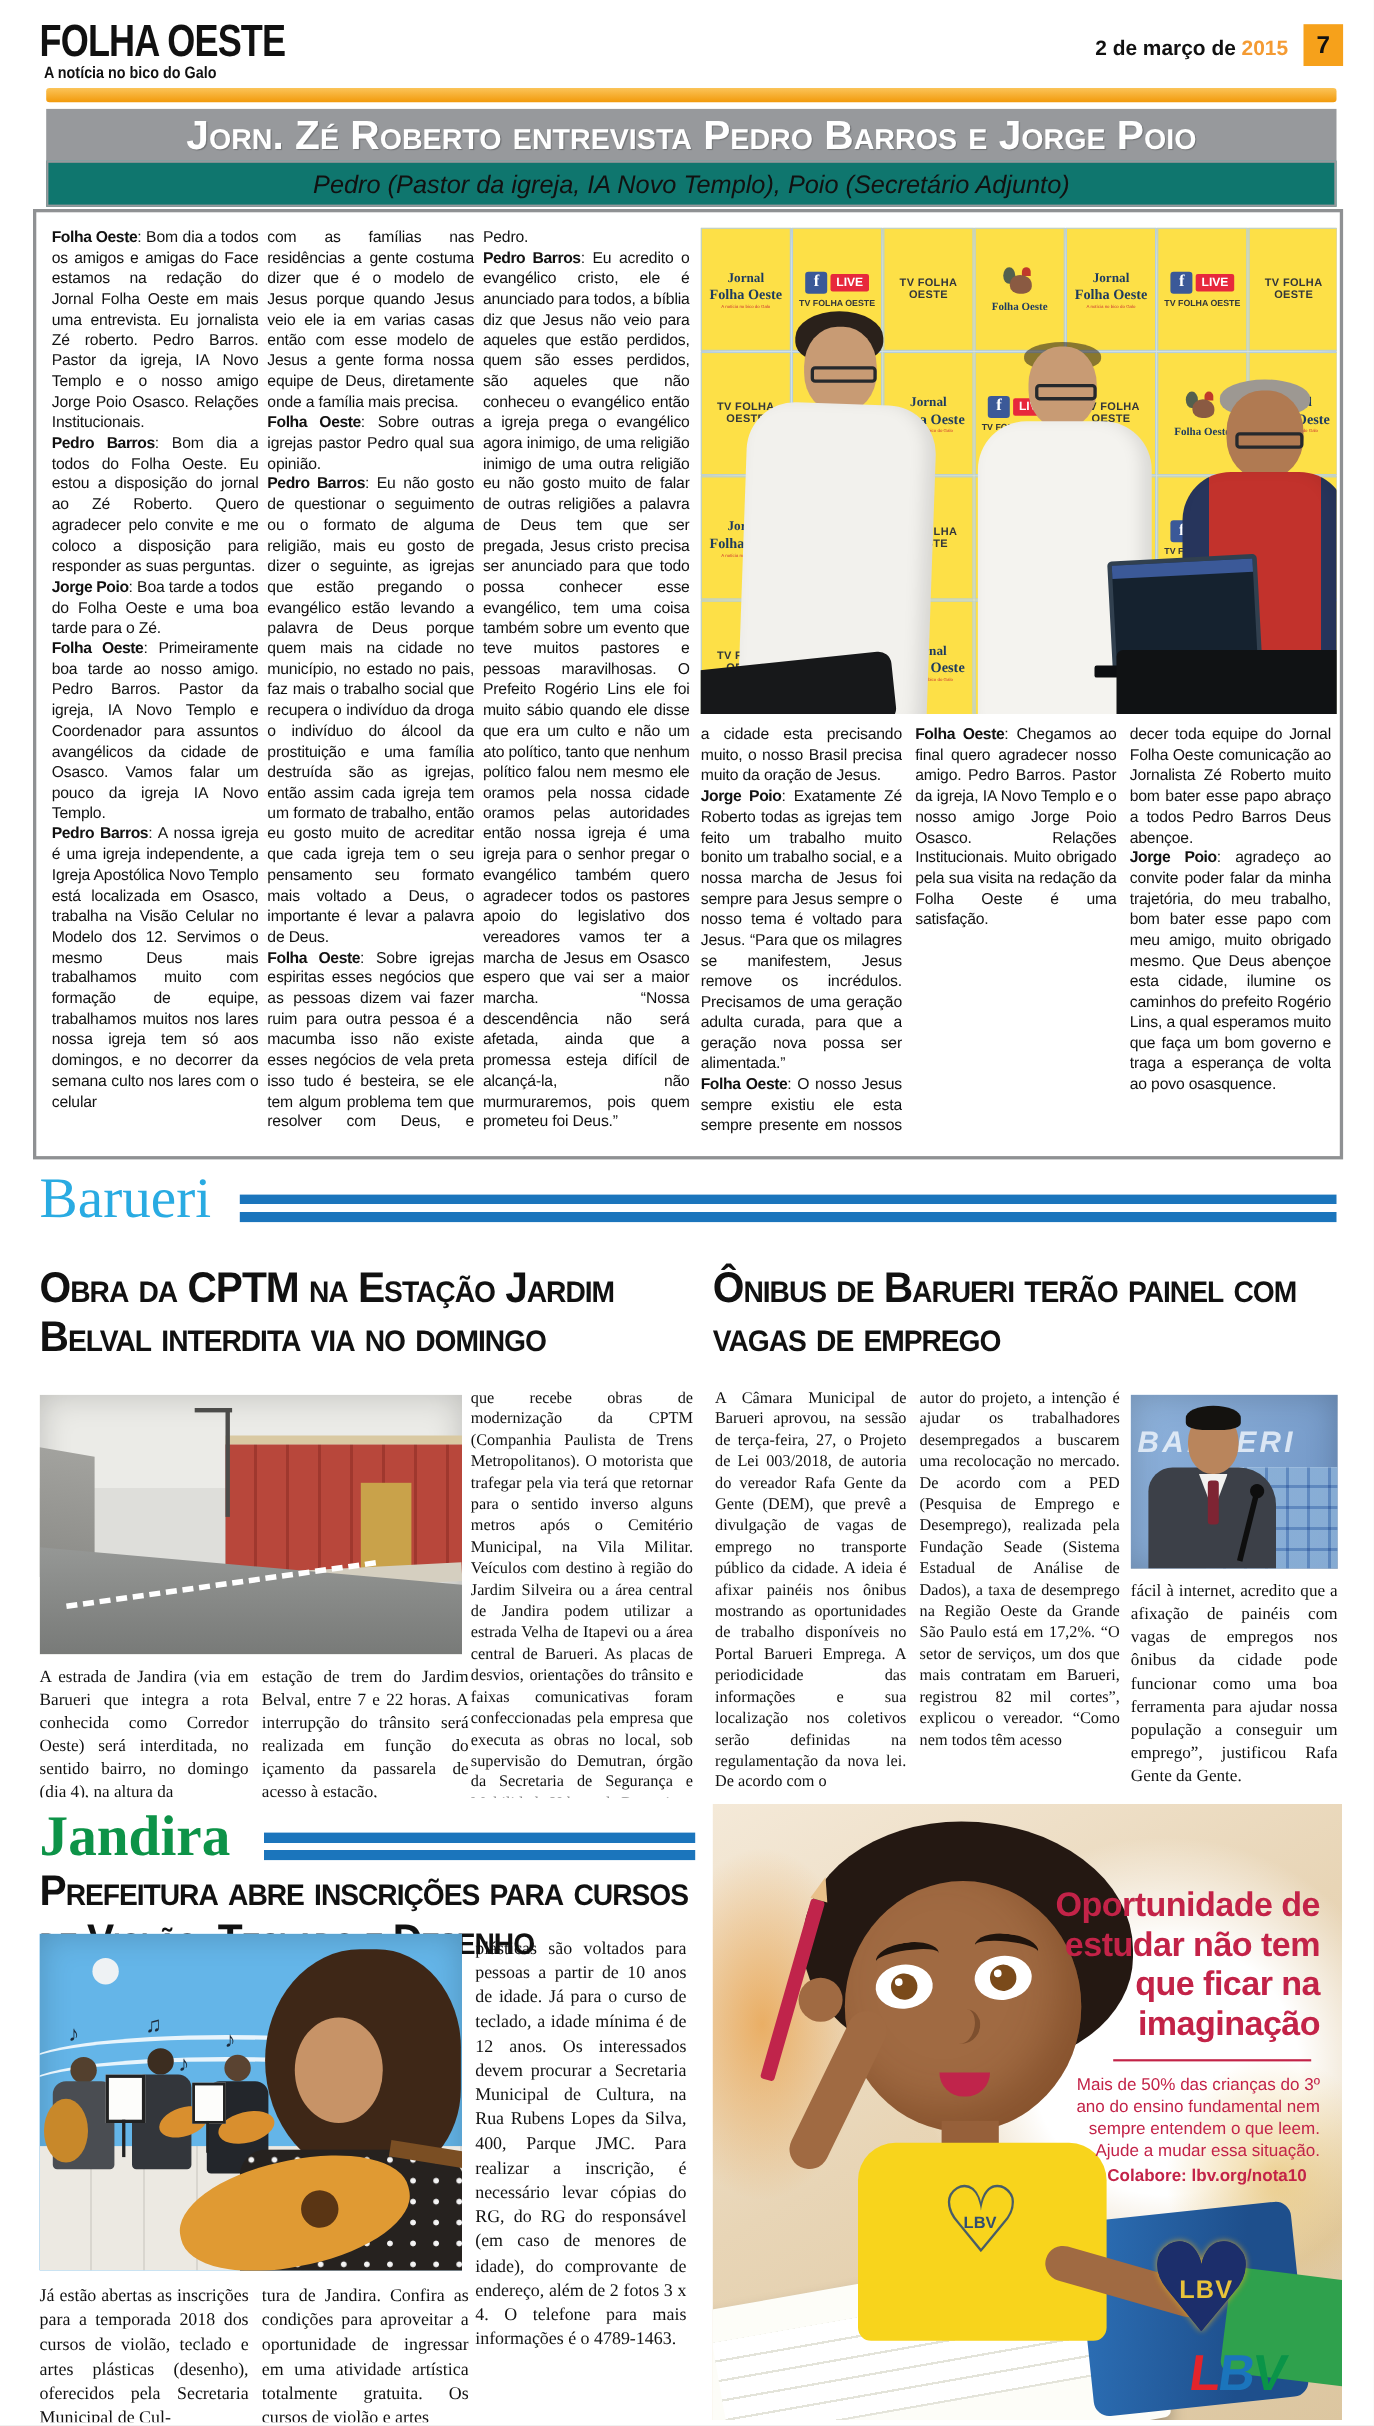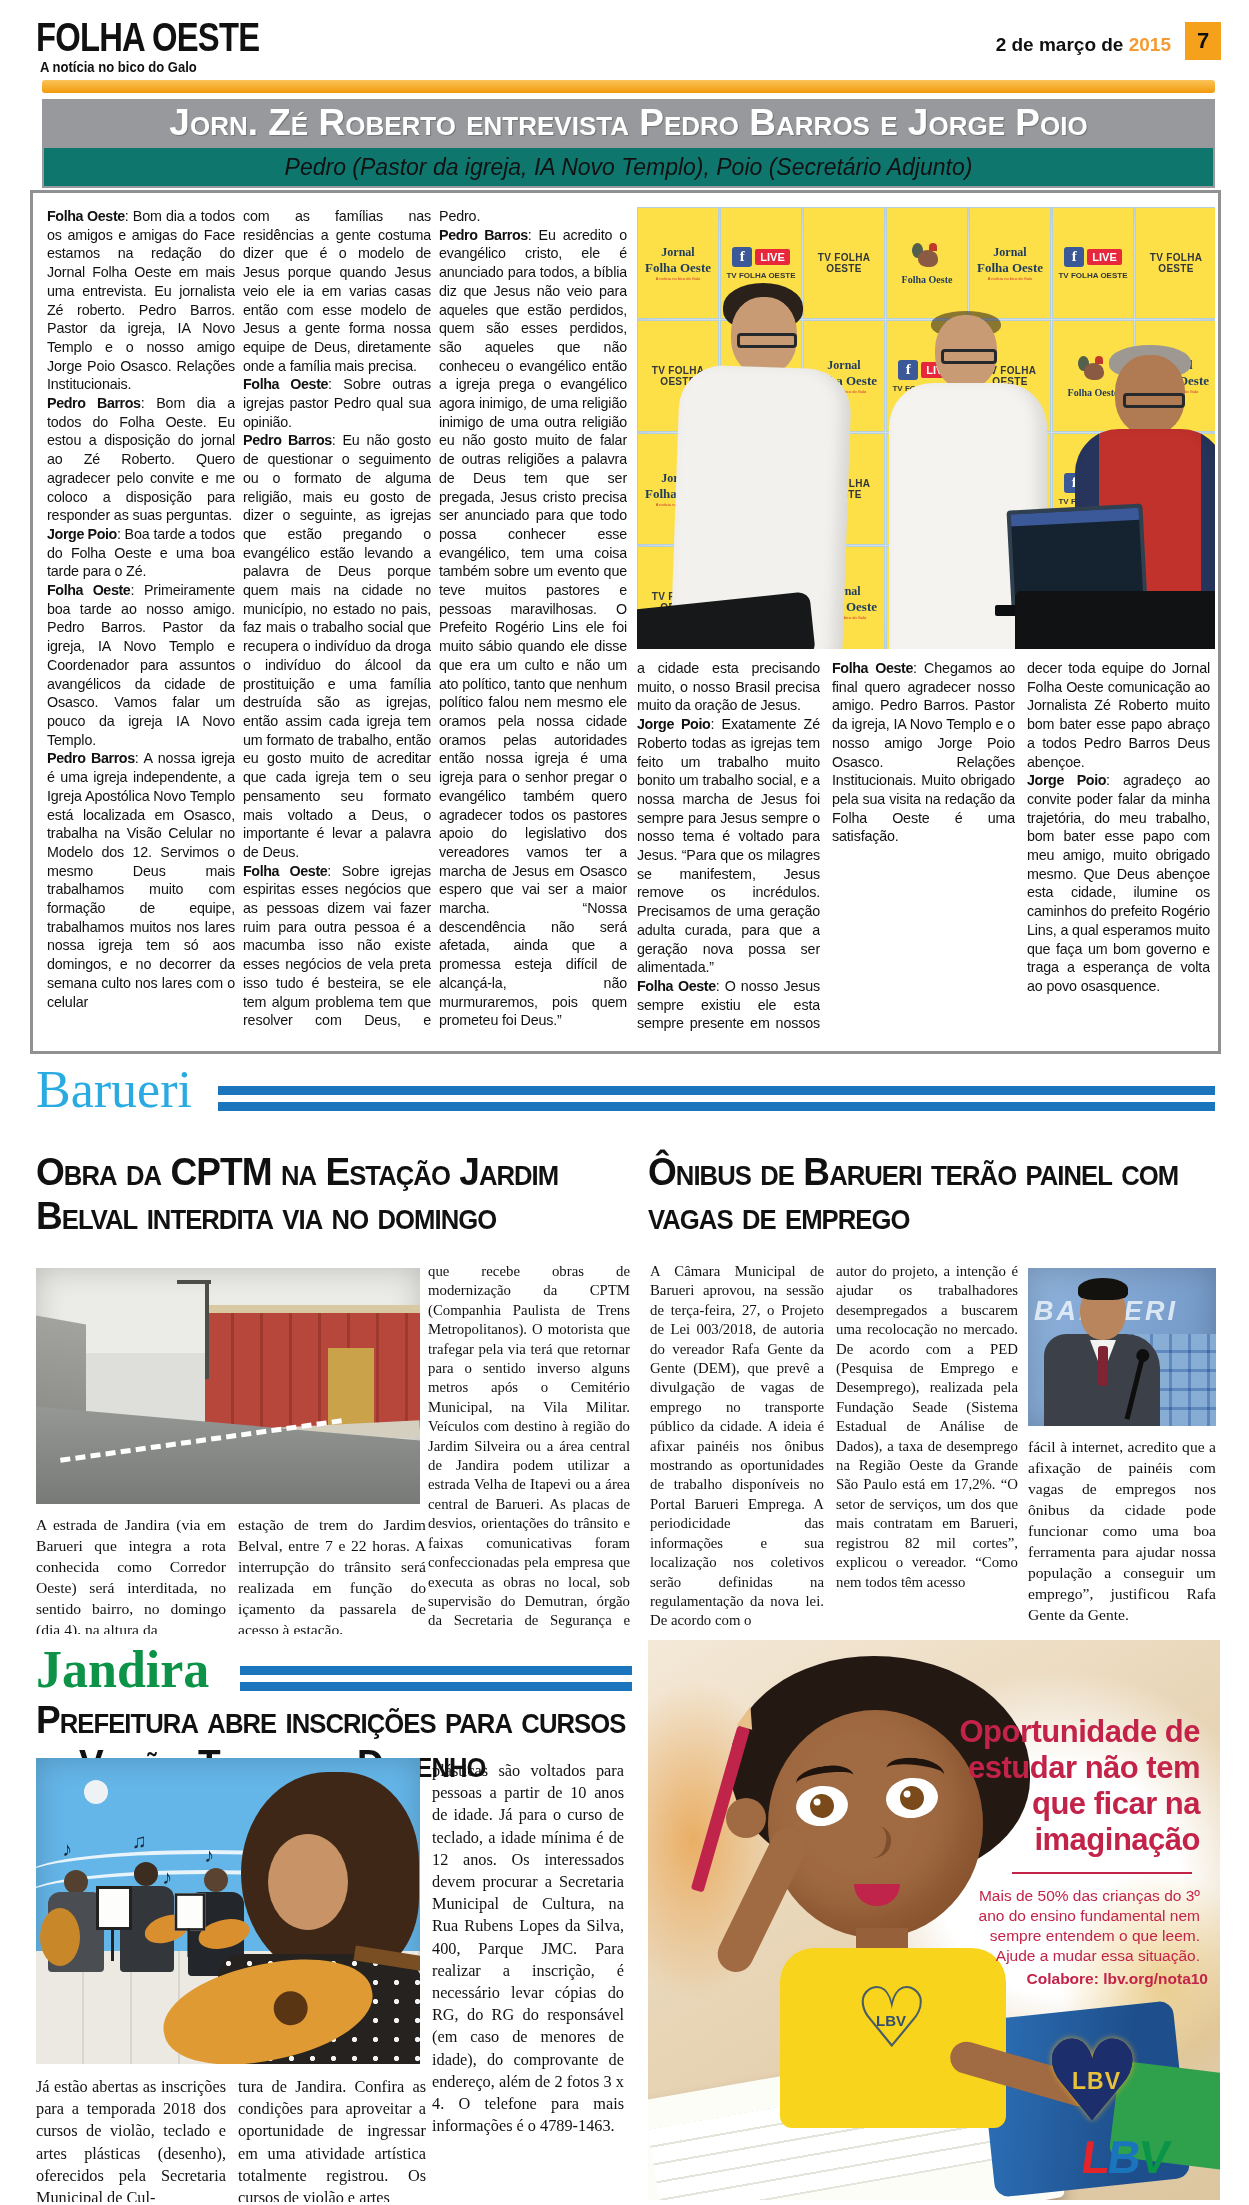--- a/index.html
+++ b/index.html
@@ -134,21 +134,21 @@
   .ad-blob-w{position:absolute;right:-60px;top:30px;width:440px;height:420px;
       background:radial-gradient(closest-side,#fff 55%,rgba(255,255,255,0));}
   .ad-blob-o{position:absolute;left:-50px;top:40px;width:190px;height:320px;
       background:radial-gradient(closest-side,rgba(232,154,60,.7),rgba(232,154,60,0))}
   .ad-blob-o2{position:absolute;right:-40px;bottom:110px;width:200px;height:220px;
       background:radial-gradient(closest-side,rgba(226,178,70,.55),rgba(226,178,70,0))}
   .ad-headline{position:absolute;right:20px;top:74px;width:260px;color:#C32348;font-weight:700;
       font-size:31px;line-height:36px;text-align:right;letter-spacing:-.5px}
   .ad-rule{position:absolute;right:28px;top:232px;width:180px;height:2px;background:#C32348}
   .ad-body{position:absolute;right:20px;top:246px;width:250px;color:#C32348;font-size:15.5px;line-height:20px;text-align:right}
-  .ad-cta{position:absolute;right:12px;top:330px;width:250px;color:#C32348;font-size:15.5px;font-weight:700;text-align:right}
+  .ad-cta{position:absolute;right:32px;top:330px;width:250px;color:#C32348;font-size:15.5px;font-weight:700;text-align:right}
   .g2-hair{position:absolute;left:82px;top:16px;width:300px;height:224px;background:#241812;border-radius:48% 52% 45% 50%}
   .g2-face{position:absolute;left:120px;top:70px;width:215px;height:228px;background:#a06a42;border-radius:50%;
       box-shadow:inset -18px -20px 40px rgba(90,40,10,.35)}
   .g2-brow{position:absolute;width:58px;height:20px;border-top:7px solid #1f140d;border-radius:50%}
   .g2-eye{position:absolute;width:52px;height:40px;background:#fff;border-radius:50%;transform:rotate(-6deg)}
   .g2-eye i{position:absolute;left:14px;top:8px;width:24px;height:24px;background:#7a4a1a;border-radius:50%}
   .g2-eye i:after{content:"";position:absolute;left:4px;top:4px;width:7px;height:7px;background:#fff;border-radius:50%}
   .g2-nose{position:absolute;left:212px;top:186px;width:26px;height:32px;border-right:5px solid rgba(60,30,10,.35);border-radius:0 50% 60% 0;transform:rotate(8deg)}
   .g2-mouth{position:absolute;left:206px;top:244px;width:46px;height:22px;background:#c0244b;border-radius:0 0 24px 24px}
   .g2-neck{position:absolute;left:208px;top:288px;width:52px;height:32px;background:#96603a}
@@ -472,21 +472,21 @@
     <div class="g-stand" style="left:136px;top:132px;transform:scale(.85)"></div>
 
     <div class="girl-hair"></div>
     <div class="girl-face"></div>
     <div class="girl-body"></div>
     <div class="girl-neck"></div>
     <div class="girl-guitar"></div>
   </div>
   <div class="serif s17" style="left:432px;top:1760px;width:192px;height:424px">plásticas são voltados para pessoas a partir de 10 anos de idade. Já para o curso de teclado, a idade mínima é de 12 anos. Os interessados devem procurar a Secretaria Municipal de Cultura, na Rua Rubens Lopes da Silva, 400, Parque JMC. Para realizar a inscrição, é necessário levar cópias do RG, do RG do responsável (em caso de menores de idade), do comprovante de endereço, além de 2 fotos 3 x 4. O telefone para mais informações é o 4789-1463.</div>
   <div class="serif s17" style="left:36px;top:2076px;width:190px;height:126px">Já estão abertas as inscrições para a temporada 2018 dos cursos de violão, teclado e artes plásticas (desenho), oferecidos pela Secretaria Municipal de Cul-</div>
-  <div class="serif s17" style="left:238px;top:2076px;width:188px;height:126px">tura de Jandira. Confira as condições para aproveitar a oportunidade de ingressar em uma atividade artística totalmente registrou. Os cursos de violão e artes</div>
+  <div class="serif s17" style="left:238px;top:2076px;width:188px;height:126px">tura de Jandira. Confira as condições para aproveitar a oportunidade de ingressar em uma atividade artística totalmente gratuita. Os cursos de violão e artes</div>
 
   <div class="abs ad">
     <div class="ad-blob-o"></div>
     <div class="ad-blob-w"></div>
     <div class="ad-blob-o2"></div>
 
     <div class="g2-book"></div>
     <div class="g2-chair"></div>
     <div class="g2-chairg"></div>
     <div class="g2-hair"></div>

